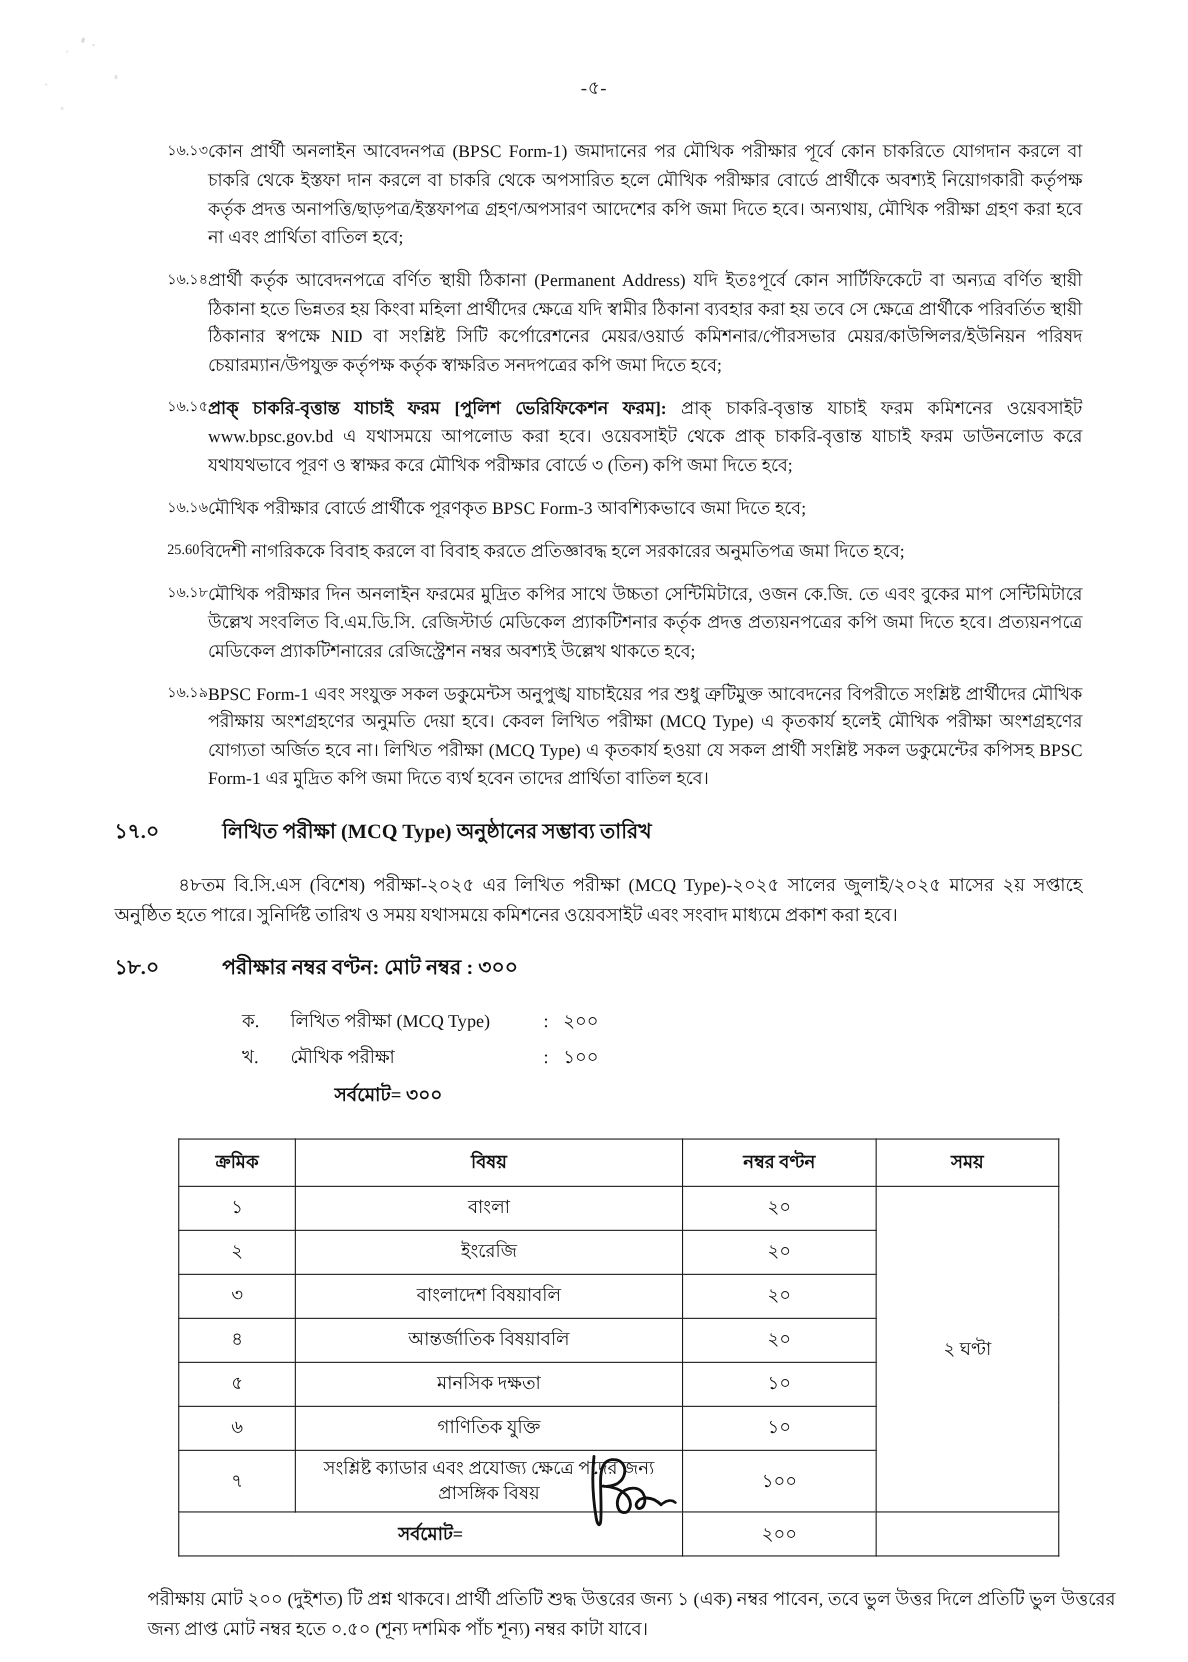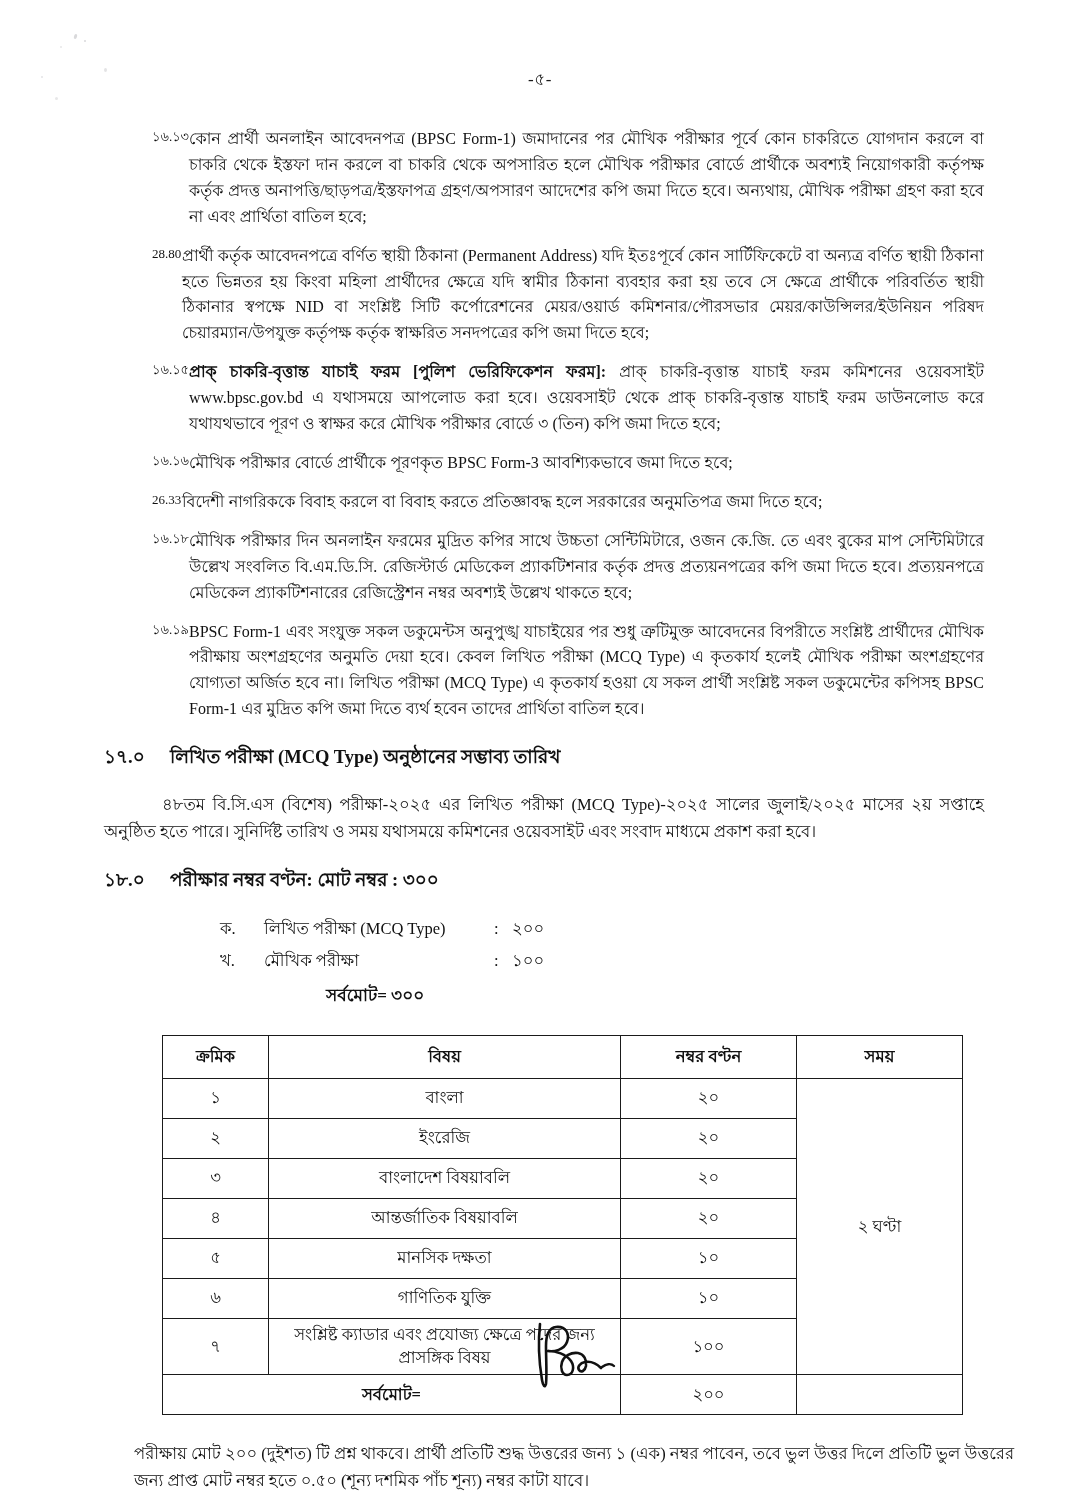--- a/index.html
+++ b/index.html
@@ -81,20 +81,21 @@
   
   .section {
     margin-top: 22px;
   }
   .section-head {
     display: flex;
     align-items: flex-end;
     font-weight: bold;
     font-size: 18.5px;
     line-height: 1.5;
+    gap: 32px;
   }
   .section-num {
     flex: 0 0 66px;
     padding-left: 0px;
     box-sizing: border-box;
   }
   .section-title {
     flex: 1 1 auto;
   }
   .section-para {
@@ -116,21 +117,21 @@
     line-height: 1.95;
   }
   .marks-row {
     display: flex;
   }
   .mk-label { flex: 0 0 44px; }
   .mk-name  { flex: 0 0 230px; }
   .mk-colon { flex: 0 0 18px; text-align: left;}
   .mk-val   { flex: 0 0 80px; }
   .marks-total {
-    margin-left: 106px;
+    margin-left: 84px;
     font-weight: bold;
     font-size: 17px;
     margin-top: 2px;
   }
 
   
   .table-wrap {
     margin-top: 8px;
     margin-left: 58px;
     width: 800px;
@@ -201,36 +202,36 @@
   <div class="page-number">-৫-</div>
 
   <div class="content">
 
     <div class="clause">
       <div class="clause-num">১৬.১৩</div>
       <div class="clause-body">কোন প্রার্থী অনলাইন আবেদনপত্র (BPSC Form-1) জমাদানের পর মৌখিক পরীক্ষার পূর্বে কোন চাকরিতে যোগদান করলে বা চাকরি থেকে ইস্তফা দান করলে বা চাকরি থেকে অপসারিত হলে মৌখিক পরীক্ষার বোর্ডে প্রার্থীকে অবশ্যই নিয়োগকারী কর্তৃপক্ষ কর্তৃক প্রদত্ত অনাপত্তি/ছাড়পত্র/ইস্তফাপত্র গ্রহণ/অপসারণ আদেশের কপি জমা দিতে হবে। অন্যথায়, মৌখিক পরীক্ষা গ্রহণ করা হবে না এবং প্রার্থিতা বাতিল হবে;</div>
     </div>
 
     <div class="clause">
-      <div class="clause-num">28.80</div>
+      <div class="clause-num">১৬.১৪</div>
       <div class="clause-body">প্রার্থী কর্তৃক আবেদনপত্রে বর্ণিত স্থায়ী ঠিকানা (Permanent Address) যদি ইতঃপূর্বে কোন সার্টিফিকেটে বা অন্যত্র বর্ণিত স্থায়ী ঠিকানা হতে ভিন্নতর হয় কিংবা মহিলা প্রার্থীদের ক্ষেত্রে যদি স্বামীর ঠিকানা ব্যবহার করা হয় তবে সে ক্ষেত্রে প্রার্থীকে পরিবর্তিত স্থায়ী ঠিকানার স্বপক্ষে NID বা সংশ্লিষ্ট সিটি কর্পোরেশনের মেয়র/ওয়ার্ড কমিশনার/পৌরসভার মেয়র/কাউন্সিলর/ইউনিয়ন পরিষদ চেয়ারম্যান/উপযুক্ত কর্তৃপক্ষ কর্তৃক স্বাক্ষরিত সনদপত্রের কপি জমা দিতে হবে;</div>
     </div>
 
     <div class="clause">
       <div class="clause-num">১৬.১৫</div>
       <div class="clause-body"><span class="lead">প্রাক্‌ চাকরি-বৃত্তান্ত যাচাই ফরম [পুলিশ ভেরিফিকেশন ফরম]:</span><span> প্রাক্‌ চাকরি-বৃত্তান্ত যাচাই ফরম কমিশনের ওয়েবসাইট www.bpsc.gov.bd এ যথাসময়ে আপলোড করা হবে। ওয়েবসাইট থেকে প্রাক্‌ চাকরি-বৃত্তান্ত যাচাই ফরম ডাউনলোড করে যথাযথভাবে পূরণ ও স্বাক্ষর করে মৌখিক পরীক্ষার বোর্ডে ৩ (তিন) কপি জমা দিতে হবে;</span></div>
     </div>
 
     <div class="clause">
       <div class="clause-num">১৬.১৬</div>
       <div class="clause-body">মৌখিক পরীক্ষার বোর্ডে প্রার্থীকে পূরণকৃত BPSC Form-3 আবশ্যিকভাবে জমা দিতে হবে;</div>
     </div>
 
     <div class="clause">
-      <div class="clause-num">26.33</div>
+      <div class="clause-num">25.60</div>
       <div class="clause-body">বিদেশী নাগরিককে বিবাহ করলে বা বিবাহ করতে প্রতিজ্ঞাবদ্ধ হলে সরকারের অনুমতিপত্র জমা দিতে হবে;</div>
     </div>
 
     <div class="clause">
       <div class="clause-num">১৬.১৮</div>
       <div class="clause-body">মৌখিক পরীক্ষার দিন অনলাইন ফরমের মুদ্রিত কপির সাথে উচ্চতা সেন্টিমিটারে, ওজন কে.জি. তে এবং বুকের মাপ সেন্টিমিটারে উল্লেখ সংবলিত বি.এম.ডি.সি. রেজিস্টার্ড মেডিকেল প্র্যাকটিশনার কর্তৃক প্রদত্ত প্রত্যয়নপত্রের কপি জমা দিতে হবে। প্রত্যয়নপত্রে মেডিকেল প্র্যাকটিশনারের রেজিস্ট্রেশন নম্বর অবশ্যই উল্লেখ থাকতে হবে;</div>
     </div>
 
     <div class="clause">
       <div class="clause-num">১৬.১৯</div>

